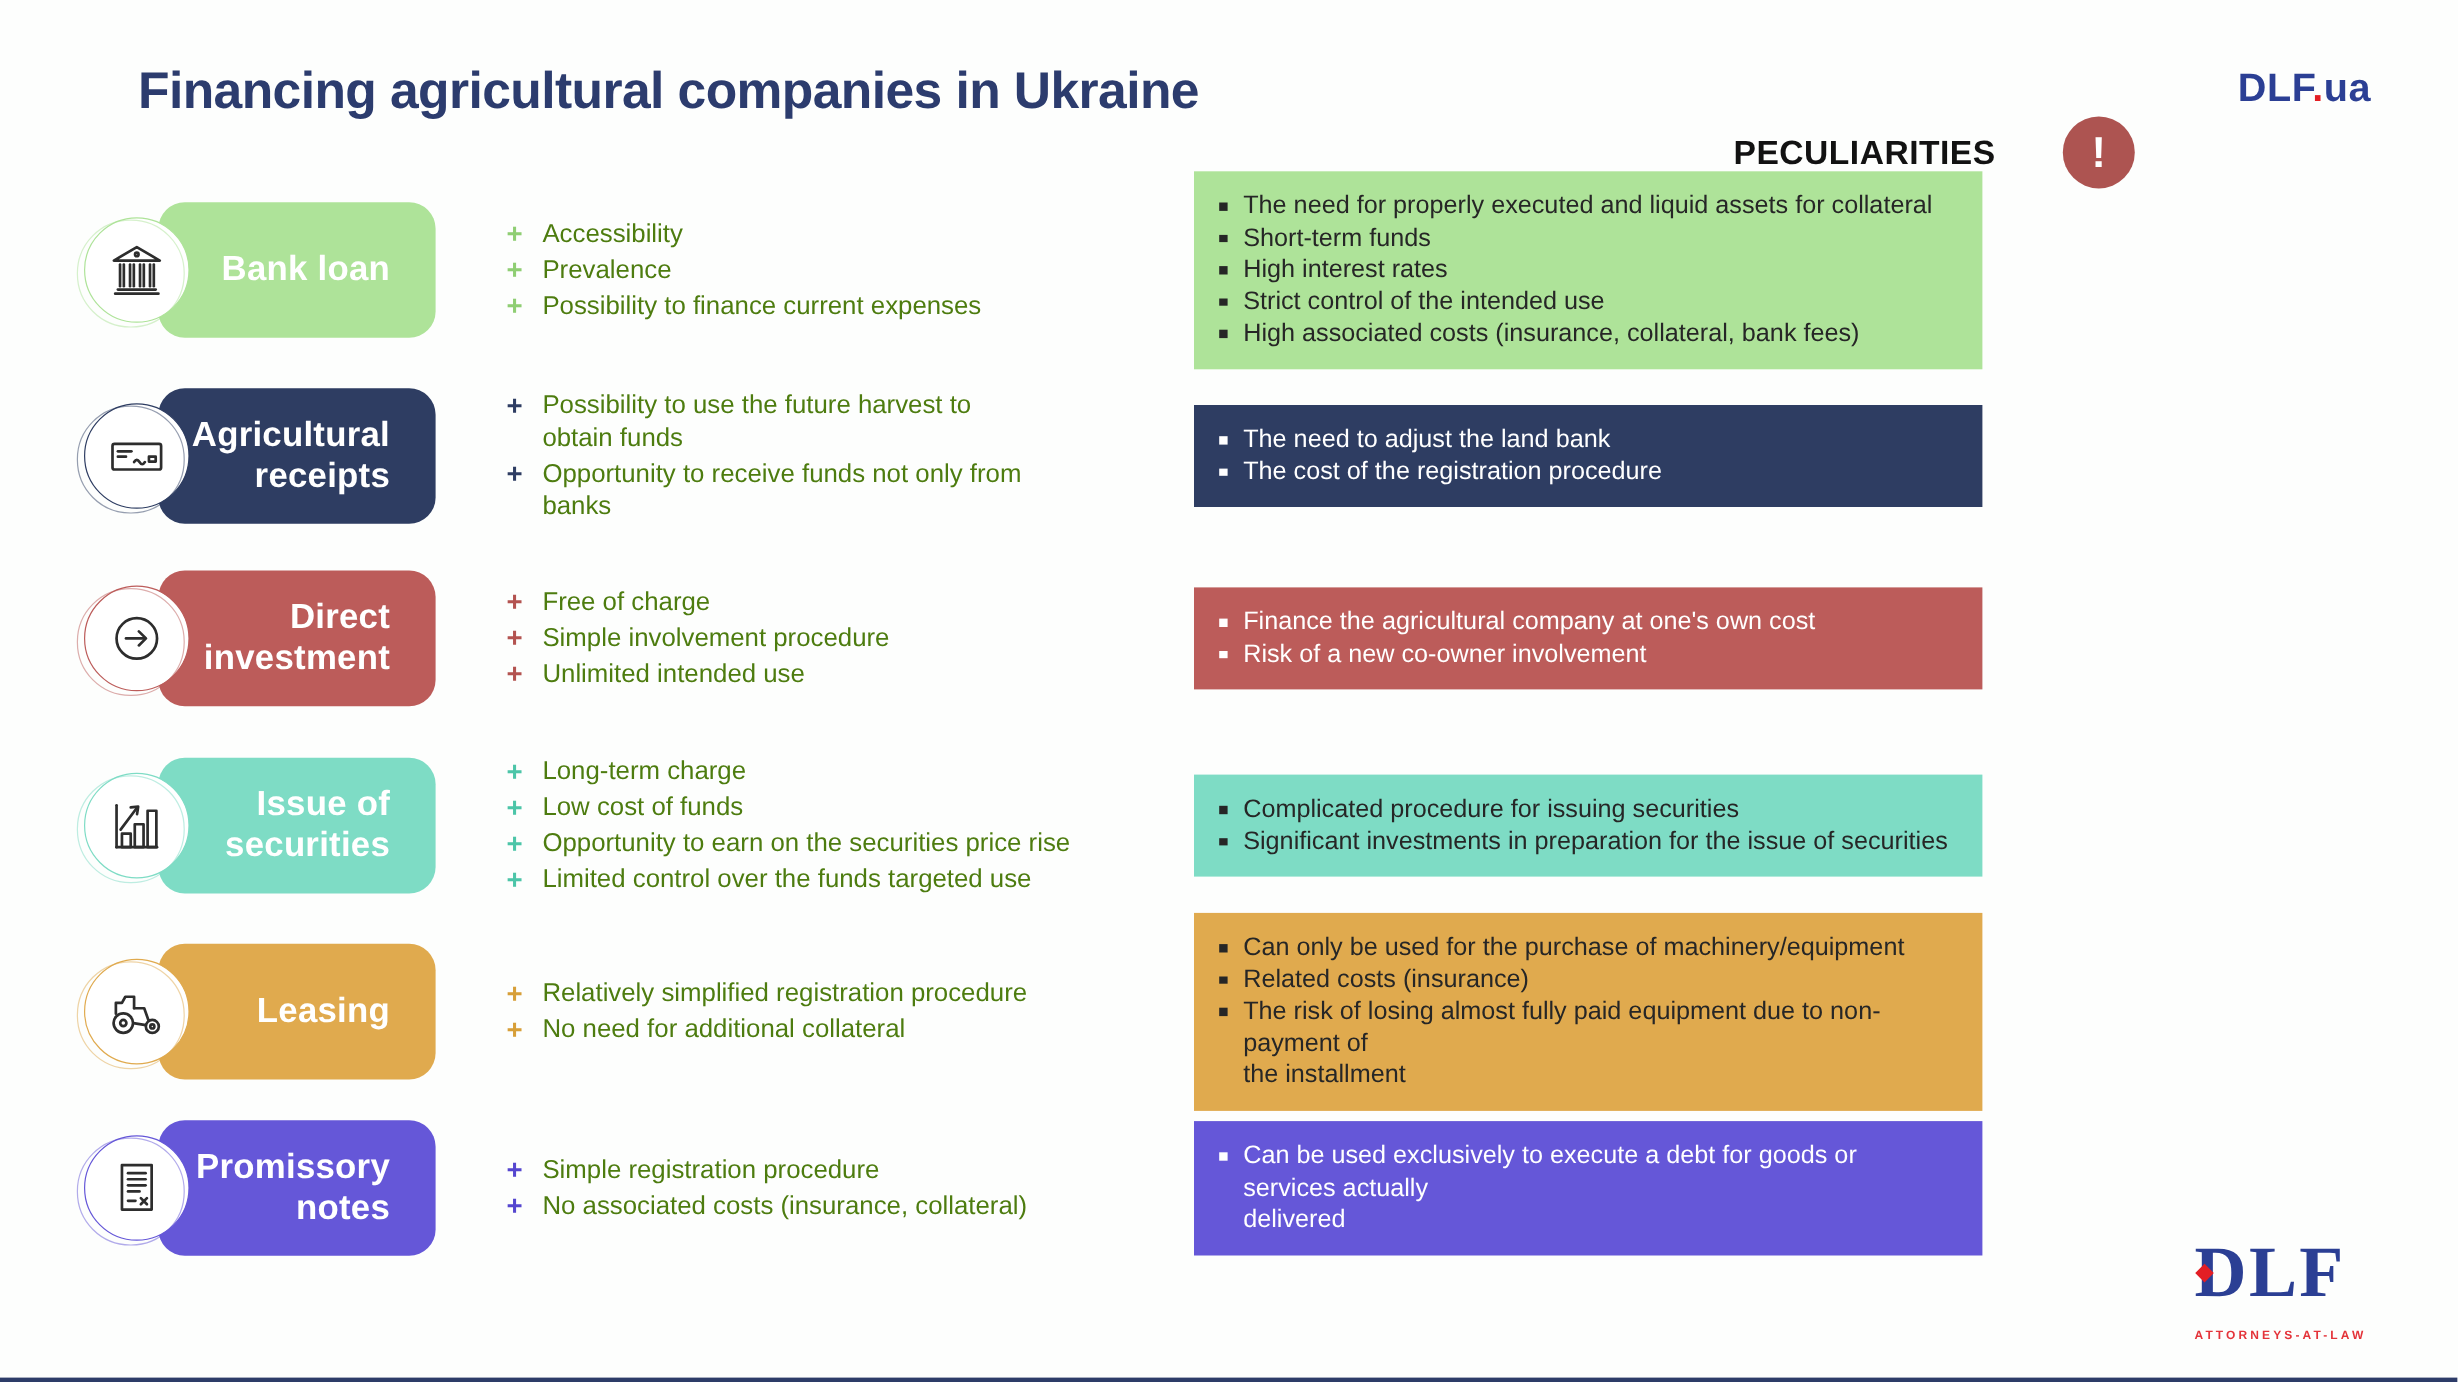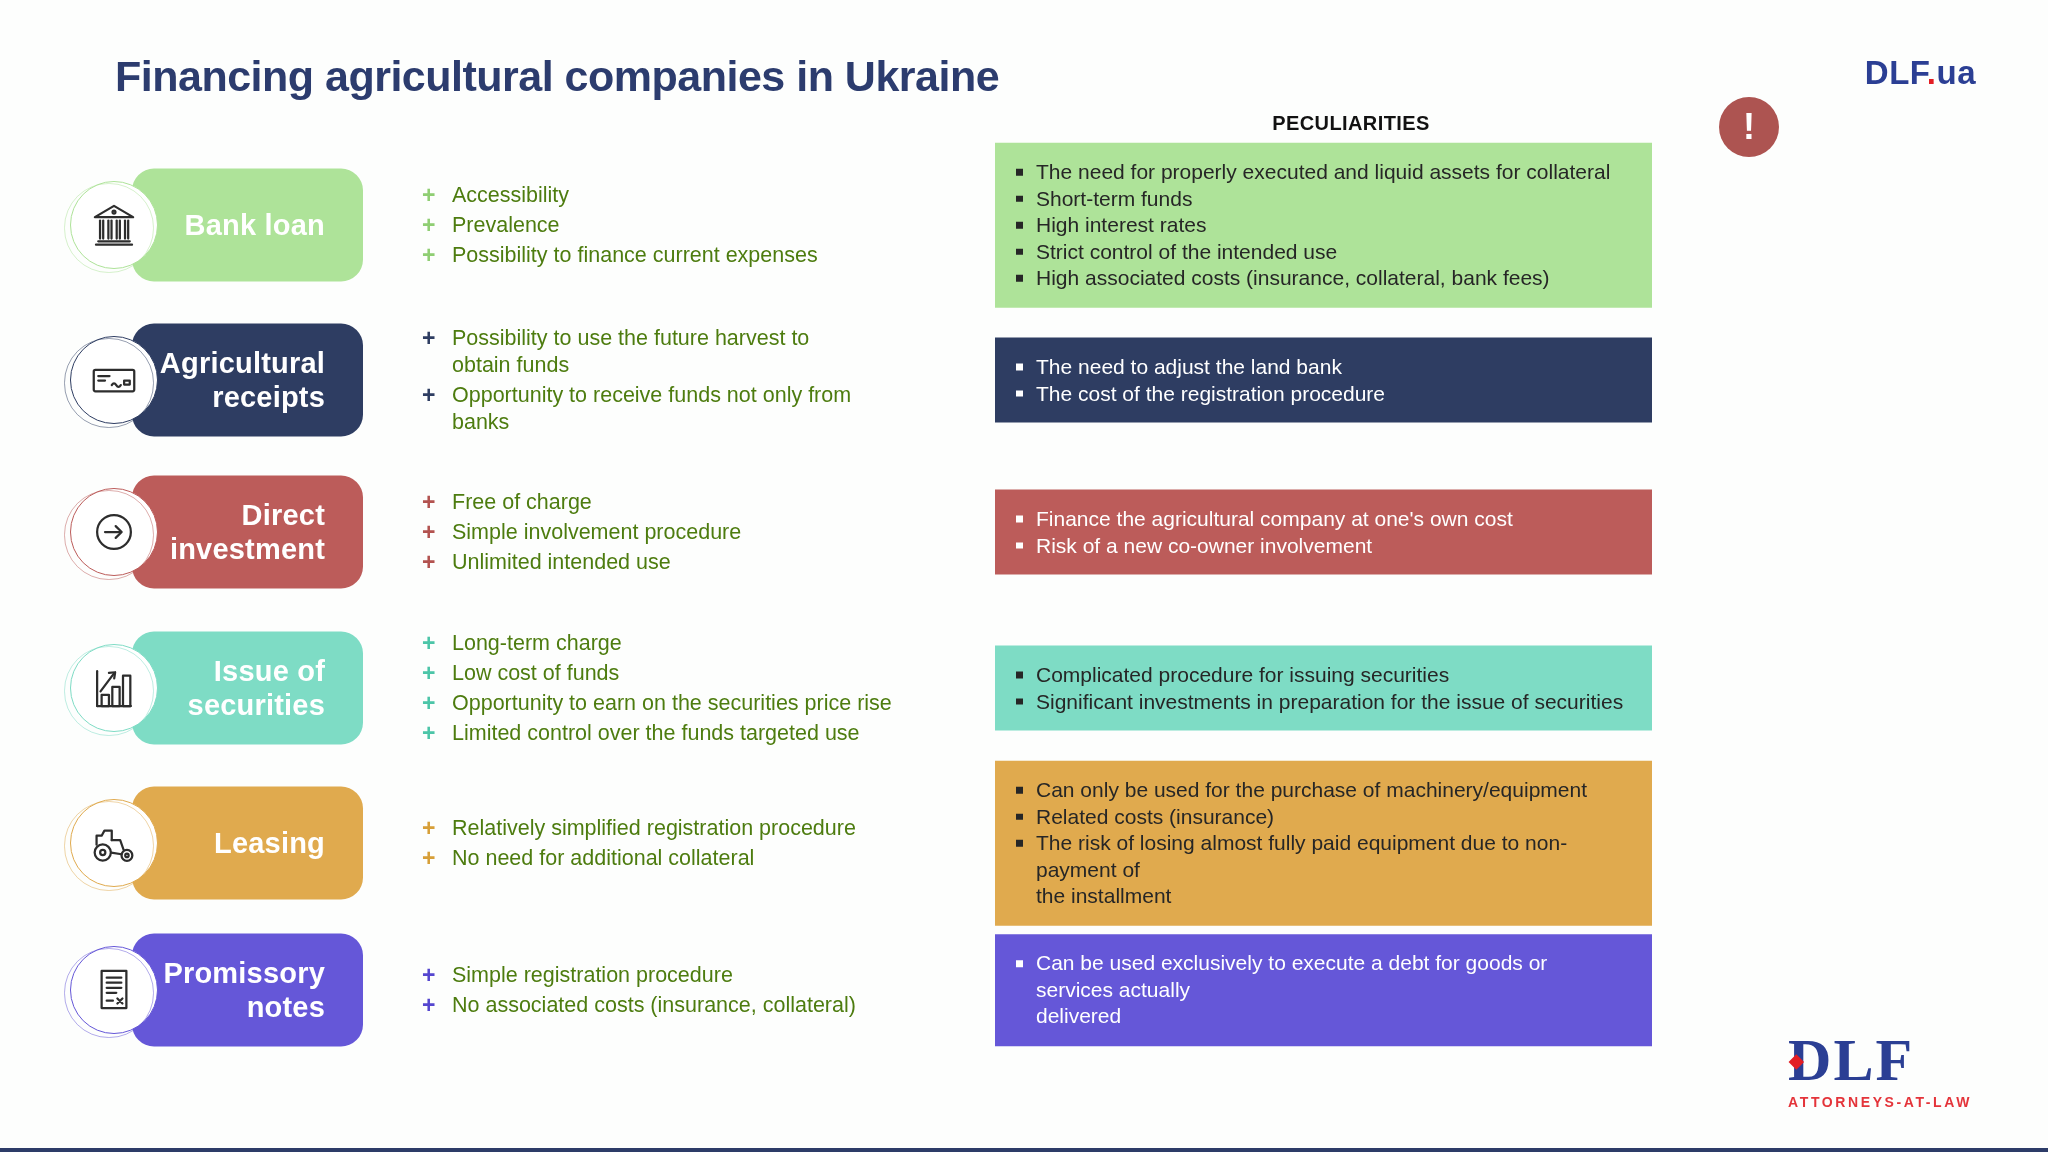--- a/index.html
+++ b/index.html
@@ -16,22 +16,22 @@
     color:var(--title-color,#2c3c6e);
     margin-left:40px;
   }
   .brand-top {
     position:absolute; right:72px; top:54px;
     font-size:33px; font-weight:700; color:var(--brand-navy,#2b3f94);
     letter-spacing:0.5px;
   }
   .brand-top .dot { color:var(--brand-red,#e31e24); }
   .pec-header-label {
-    position:absolute; left:995px; top:112px; width:712px;
-    text-align:center; font-size:20px; font-weight:700;
+    position:absolute; left:951px; top:112px; width:712px;
+    text-align:right; font-size:28px; font-weight:700;
     color:#121212; letter-spacing:0.4px;
   }
   .alert-circle {
     position:absolute; left:1719px; top:97px; width:60px; height:60px;
     border-radius:50%; background:var(--alert-color,#ad5451);
     color:#ffffff; display:flex; align-items:center; justify-content:center;
     font-size:36px; font-weight:700; z-index:5;
   }
 
   
@@ -100,21 +100,21 @@
   .logo-dlf {
     font-family:"Liberation Serif", serif; font-weight:700;
     font-size:60px; line-height:1; letter-spacing:2px;
     color:var(--brand-navy,#2b3f94); position:relative;
   }
   .logo-diamond {
     position:absolute; left:1px; top:21px;
     color:var(--brand-red,#e31e24); font-size:19px;
   }
   .logo-tagline {
-    margin-top:4px; font-size:14px; font-weight:700;
+    margin-top:18px; font-size:10px; font-weight:700;
     color:#e4343a; letter-spacing:2.6px;
   }
   .bottom-line {
     position:absolute; left:0; right:0; bottom:0; height:4px;
     background:var(--line-color,#2d3c68);
   }
 
   .svg-defs { position:absolute; width:0; height:0; overflow:hidden; }
 </style>
 </head>

